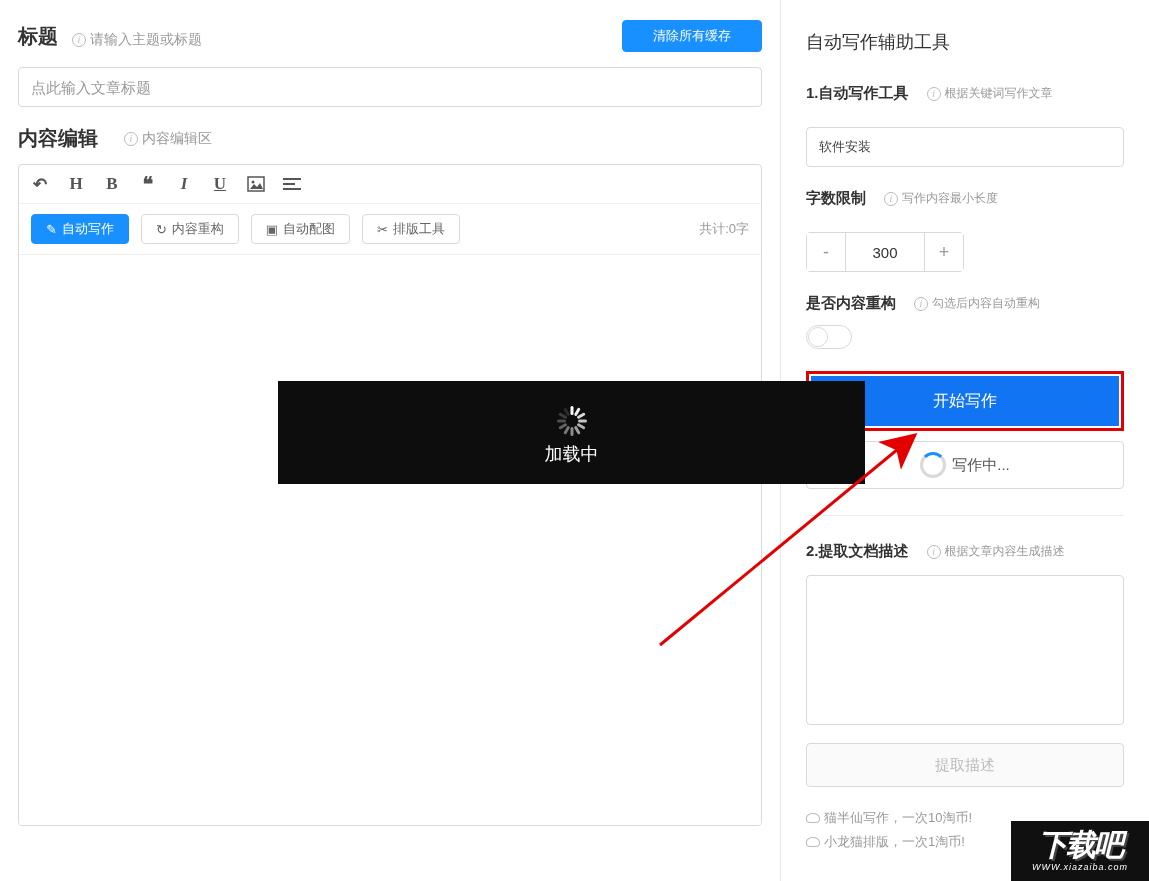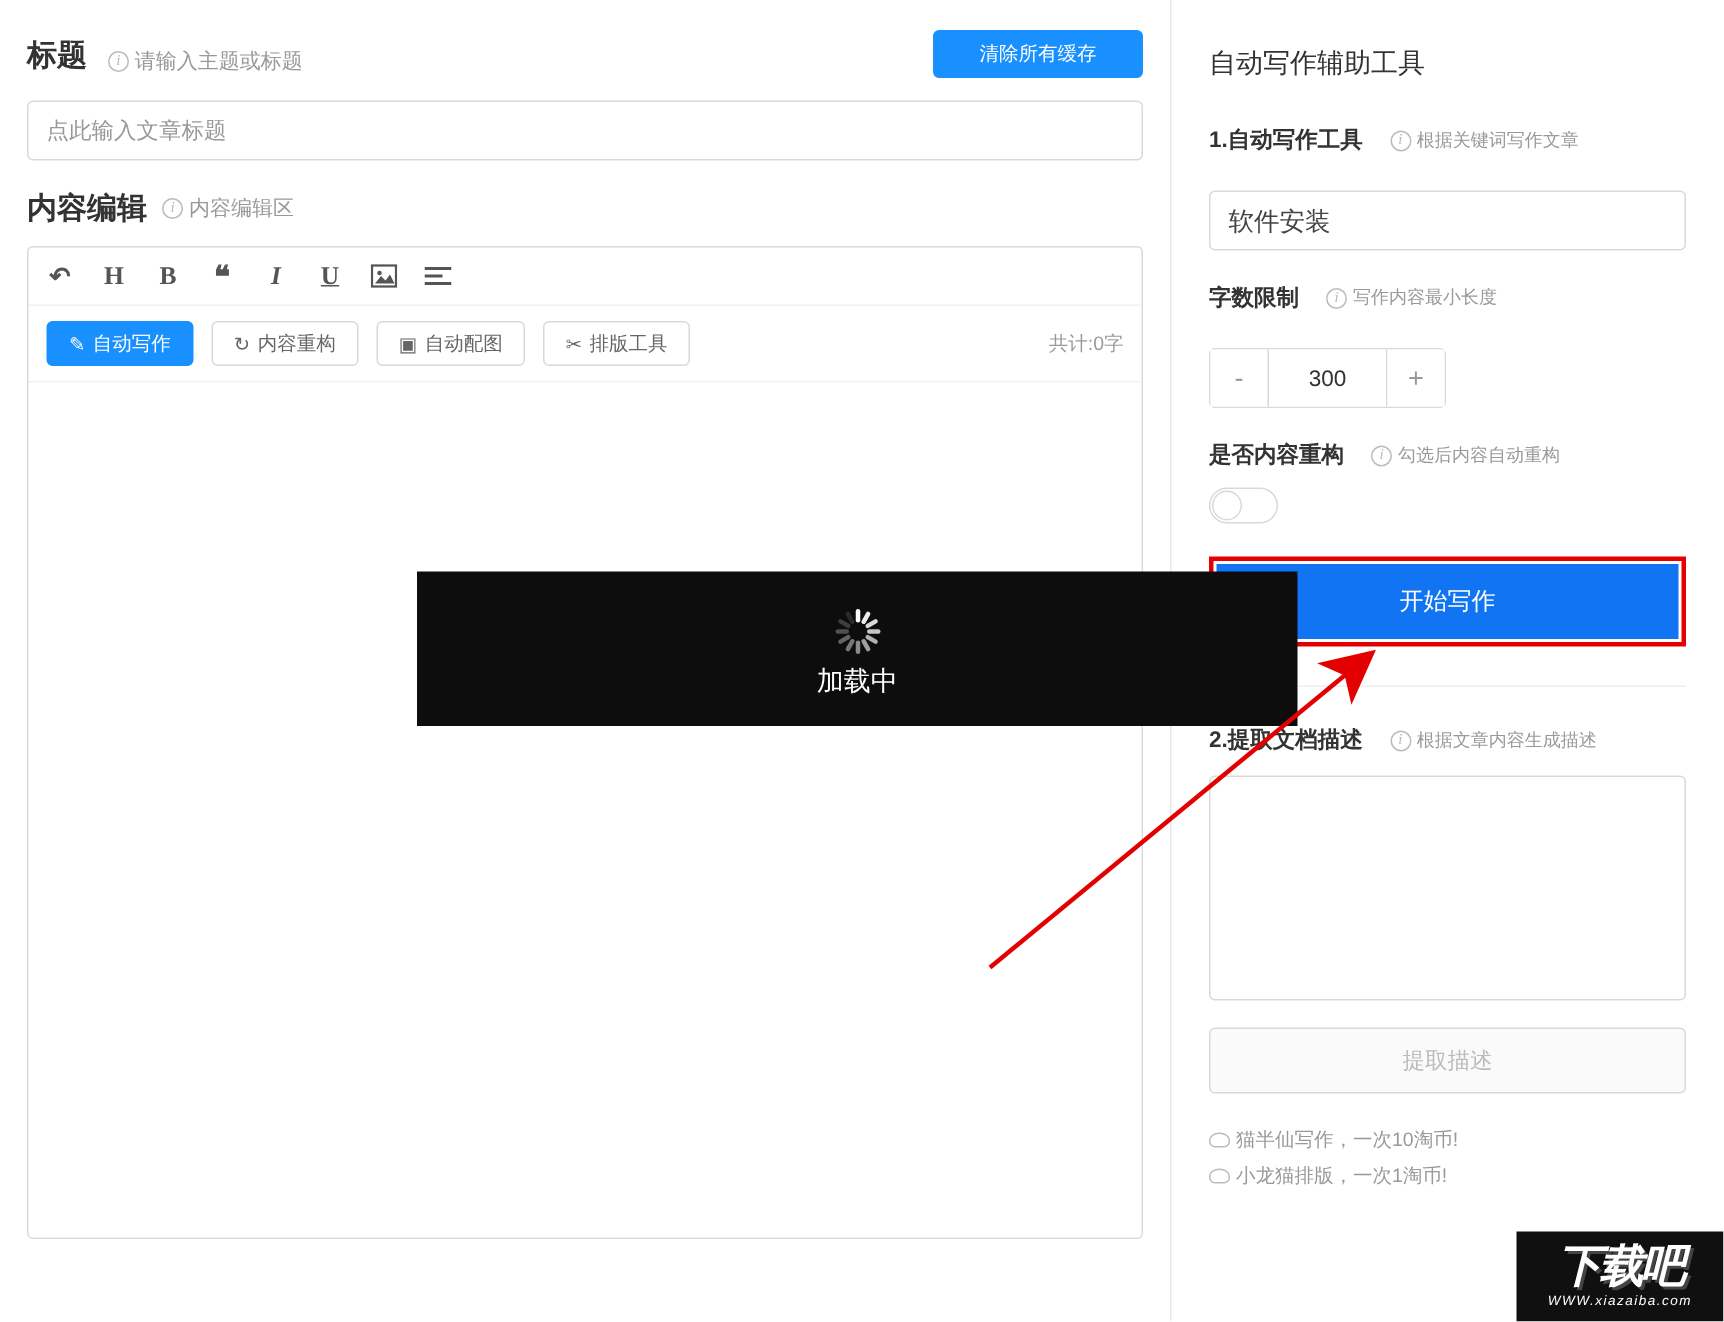--- a/index.html
+++ b/index.html
@@ -7,36 +7,36 @@
   .container { display: flex; height: 100%; }
   .main { flex: 1; padding: 20px 18px; border-right: 1px solid #e8e8e8; }
   .sidebar { width: 368px; padding: 30px 25px 20px 25px; }
   .title-row { display: flex; align-items: center; justify-content: space-between; margin-bottom: 15px; }
   .title-label { font-size: 20px; font-weight: 600; color: #333; }
   .title-hint { font-size: 14px; color: #999; margin-left: 10px; display: inline-flex; align-items: center; }
   .btn { display: inline-flex; align-items: center; justify-content: center; border: 1px solid #d9d9d9; background: #fff; color: #666; border-radius: 4px; font-size: 13px; padding: 6px 30px; cursor: pointer; height: 32px; }
   .btn-primary { background: #1890ff; border-color: #1890ff; color: #fff; }
   .input-text { width: 100%; height: 40px; border: 1px solid #d9d9d9; border-radius: 4px; padding: 0 12px; font-size: 15px; color: #333; }
   .input-text::placeholder { color: #999; }
-  .section-head { display: flex; align-items: center; margin: 18px 0 12px 0; }
+  .section-head { display: flex; align-items: center; margin: 18px 0 12px 0; gap: 16px; }
   .section-title { font-size: 20px; font-weight: 600; color: #333; }
   .editor-box { border: 1px solid #d9d9d9; border-radius: 4px; overflow: hidden; }
   .toolbar { display: flex; align-items: center; gap: 18px; padding: 10px 12px; border-bottom: 1px solid #f0f0f0; color:#555; }
   .toolbar-icon { width: 18px; height: 18px; display:inline-flex;align-items:center;justify-content:center; color:#555; cursor:pointer; font-weight:600; font-family:serif;font-size:17px;}
   .action-row { display: flex; align-items: center; gap: 12px; padding: 10px 12px; border-bottom: 1px solid #f0f0f0; }
   .action-row .btn { height: 30px; padding: 0 14px; font-size: 13px; }
   .btn-icon { margin-right:5px; display:inline-block; }
   .counter { margin-left: auto; font-size: 13px; color: #999; }
   .editor-area { height: 570px; background: #fff; }
   .sidebar h2 { font-size: 18px; font-weight: 400; margin-bottom: 30px; }
   .s-section { margin-bottom: 22px; }
   .s-label { font-size: 15px; font-weight: 700; color: #333; }
   .s-hint { font-size: 12px; color: #999; display: inline-flex; align-items: center; margin-left: 6px; }
   .s-row { display: flex; align-items:center; margin-bottom:10px;gap:12px; }
-  .s-input { width: 100%; height: 40px; border: 1px solid #d9d9d9; border-radius: 4px; padding: 0 12px; font-size: 17px; margin-top: 14px; color:#444;}
+  .s-input { width: 100%; height: 40px; border: 1px solid #d9d9d9; border-radius: 4px; padding: 0 12px; font-size: 13px; margin-top: 14px; color:#444;}
   .stepper { display:inline-flex; align-items:center; border:1px solid #d9d9d9; border-radius:4px; height:40px; margin-top:14px; }
   .stepper button { width: 38px; height:100%; border:none; background:#fff; font-size:18px; color:#999; cursor:pointer;}
   .stepper input { width: 80px; height: 100%; border:none; border-left:1px solid #d9d9d9;border-right:1px solid #d9d9d9; text-align:center; font-size:15px;color:#333; }
   .toggle { width: 46px; height:24px; border-radius:12px; background:#fff; border:1px solid #d9d9d9; position:relative; cursor:pointer; margin-top:12px;}
   .toggle-knob { position:absolute; left:1px; top:1px; width:20px; height:20px; border-radius:50%; background:#fff; border:1px solid #d9d9d9;}
   .big-btn { width:100%; height:50px; background:#1174f2; color:#fff; border:none; font-size:16px; cursor:pointer; display:flex;align-items:center;justify-content:center;}
   .highlight-box{border:3px solid #e30000; padding:2px; margin-top: 4px;}
   .writing-status{ width:100%; height:48px; display:flex;align-items:center;justify-content:center; border:1px solid #d9d9d9; border-radius:4px; font-size:15px; color:#555; margin-top:10px; gap:6px;}
   .hr{height:1px;background:#eee; margin:26px 0;}
   .textarea { width:100%; height:150px; border:1px solid #d9d9d9; border-radius:4px; margin-top:14px; }
@@ -162,20 +162,24 @@
           </span>
       </div>
       <div class="toggle">
           <div class="toggle-knob"></div>
         </div>
     </div>
 
     <div class="highlight-box">
       <button class="big-btn">开始写作</button>
     </div>
+    <div class="writing-status">
+      <span class="spinner2"></span>
+      <span>写作中...</span>
+    </div>
 
     <div class="hr"></div>
 
     <div class="s-section">
       <div class="s-row">
         <span class="s-label">2.提取文档描述</span>
         <span class="s-hint">
             <span class="info-icon">i</span>
             <span>根据文章内容生成描述</span>
           </span>

